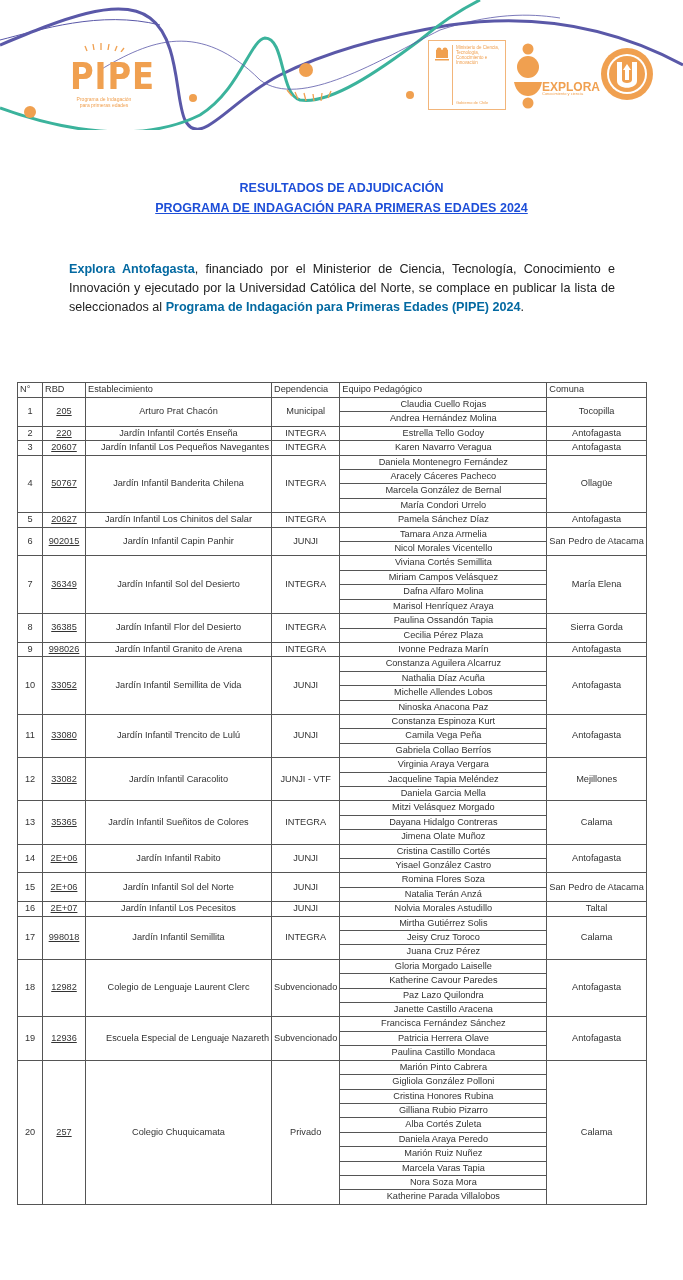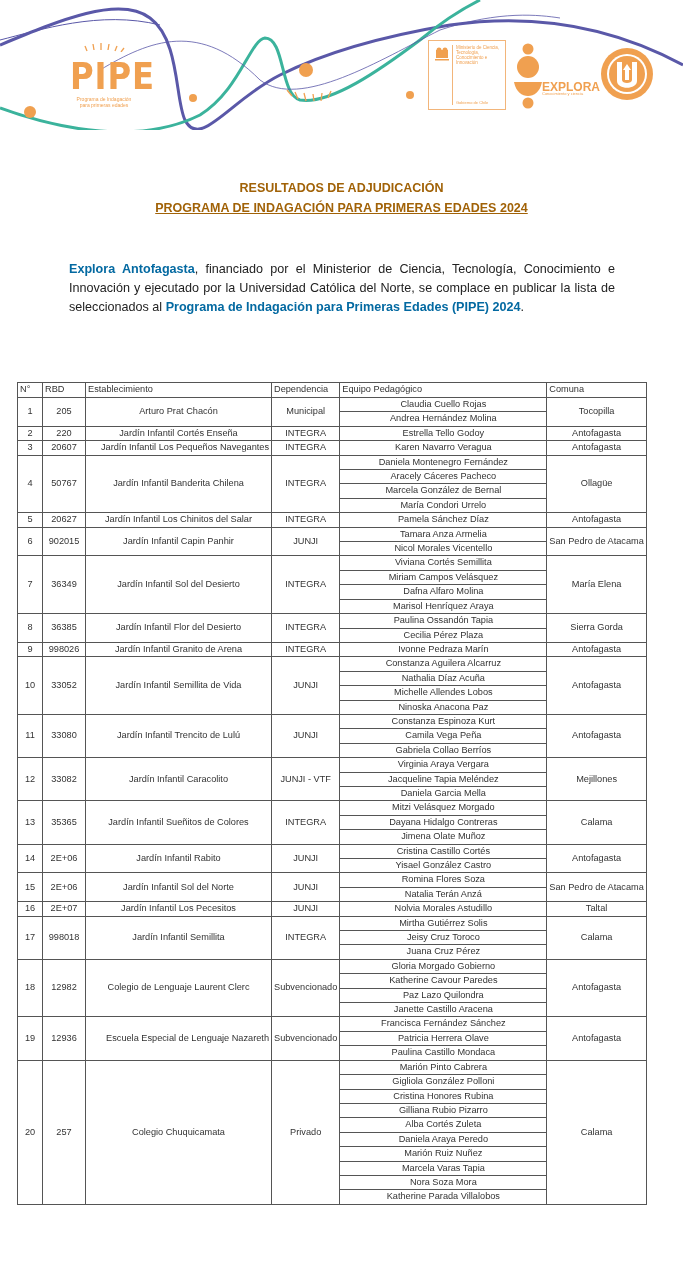--- a/index.html
+++ b/index.html
@@ -10,27 +10,27 @@
   .pipe-sub { font-size:5px; color:#f0a050; line-height:6px; }
   .min-logo { position:absolute; left:428px; top:40px; width:76px; height:68px; border:1px solid #f2b57a; background:#fff; }
   .min-shield { position:absolute; left:4px; top:6px; width:18px; height:14px; }
   .min-divider { position:absolute; left:23px; top:4px; width:1px; height:60px; background:#f2b57a; }
   .min-text { position:absolute; left:27px; top:4px; font-size:4.5px; color:#f0a050; line-height:5px; width:46px; }
   .min-foot { position:absolute; left:27px; bottom:4px; font-size:4px; color:#f0a050; }
   .explora-logo { position:absolute; left:512px; top:40px; width:80px; height:70px; }
   .explora-word { position:absolute; left:30px; top:40px; font-weight:bold; font-size:12px; color:#f0a050; }
   .explora-sub { position:absolute; left:30px; top:51px; font-size:4px; color:#f0a050; line-height:5px; }
   .ucn-logo { position:absolute; left:600px; top:46px; width:54px; height:56px; }
-  .title { position:absolute; left:0; width:683px; text-align:center; font-weight:bold; font-size:12.5px; color:#a16207; }
+  .title { position:absolute; left:0; width:683px; text-align:center; font-weight:bold; font-size:12.5px; color:#1d4ed8; }
   .intro { position:absolute; left:69px; top:260px; width:546px; font-size:12.6px; line-height:19px; text-align:justify; color:#222; }
   .intro b { color:#0369a1; }
   table.results { position:absolute; left:17px; top:382px; border-collapse:collapse; table-layout:fixed; font-size:9.2px; color:#333; }
   table.results td, table.results th { border:1px solid #555; padding:0 2px; height:13.4px; line-height:13.4px; white-space:nowrap; overflow:hidden; text-align:center; }
   table.results th { font-weight:normal; text-align:left; color:#333; height:14px; }
-  .rbd { text-align:center; }
+  .rbd { text-align:center;text-decoration:underline; }
   .clip-left { text-align:right !important; direction:rtl; }
   .clip-right { text-align:left !important;margin-left:16px; }
   .col-n { width:25px; } .col-rbd { width:43px; } .col-est { width:186px; } .col-dep { width:68px; } .col-eq { width:207px; } .col-com { width:93px; }
 </style>
 </head>
 <body>
 
 <div class="banner">
   <svg width="683" height="130" style="position:absolute;left:0;top:0;">
     <path d="M0,45 C60,20 120,-5 150,18 C180,40 175,100 185,120 C200,150 230,100 280,75 C330,50 390,35 450,25 C520,15 600,20 683,65" stroke="#5a58a8" stroke-width="3" fill="none"></path>
@@ -327,21 +327,21 @@
         <td>Jeisy Cruz Toroco</td>
       </tr>
       <tr>
         <td>Juana Cruz Pérez</td>
       </tr>
       <tr>
         <td rowspan="4">18</td>
         <td rowspan="4" class="rbd">12982</td>
         <td rowspan="4">Colegio de Lenguaje Laurent Clerc</td>
         <td rowspan="4" class="clip-right">Subvencionado</td>
-        <td>Gloria Morgado Gobierno</td>
+        <td>Gloria Morgado Laiselle</td>
         <td rowspan="4">Antofagasta</td>
       </tr>
       <tr>
         <td>Katherine Cavour Paredes</td>
       </tr>
       <tr>
         <td>Paz Lazo Quilondra</td>
       </tr>
       <tr>
         <td>Janette Castillo Aracena</td>

